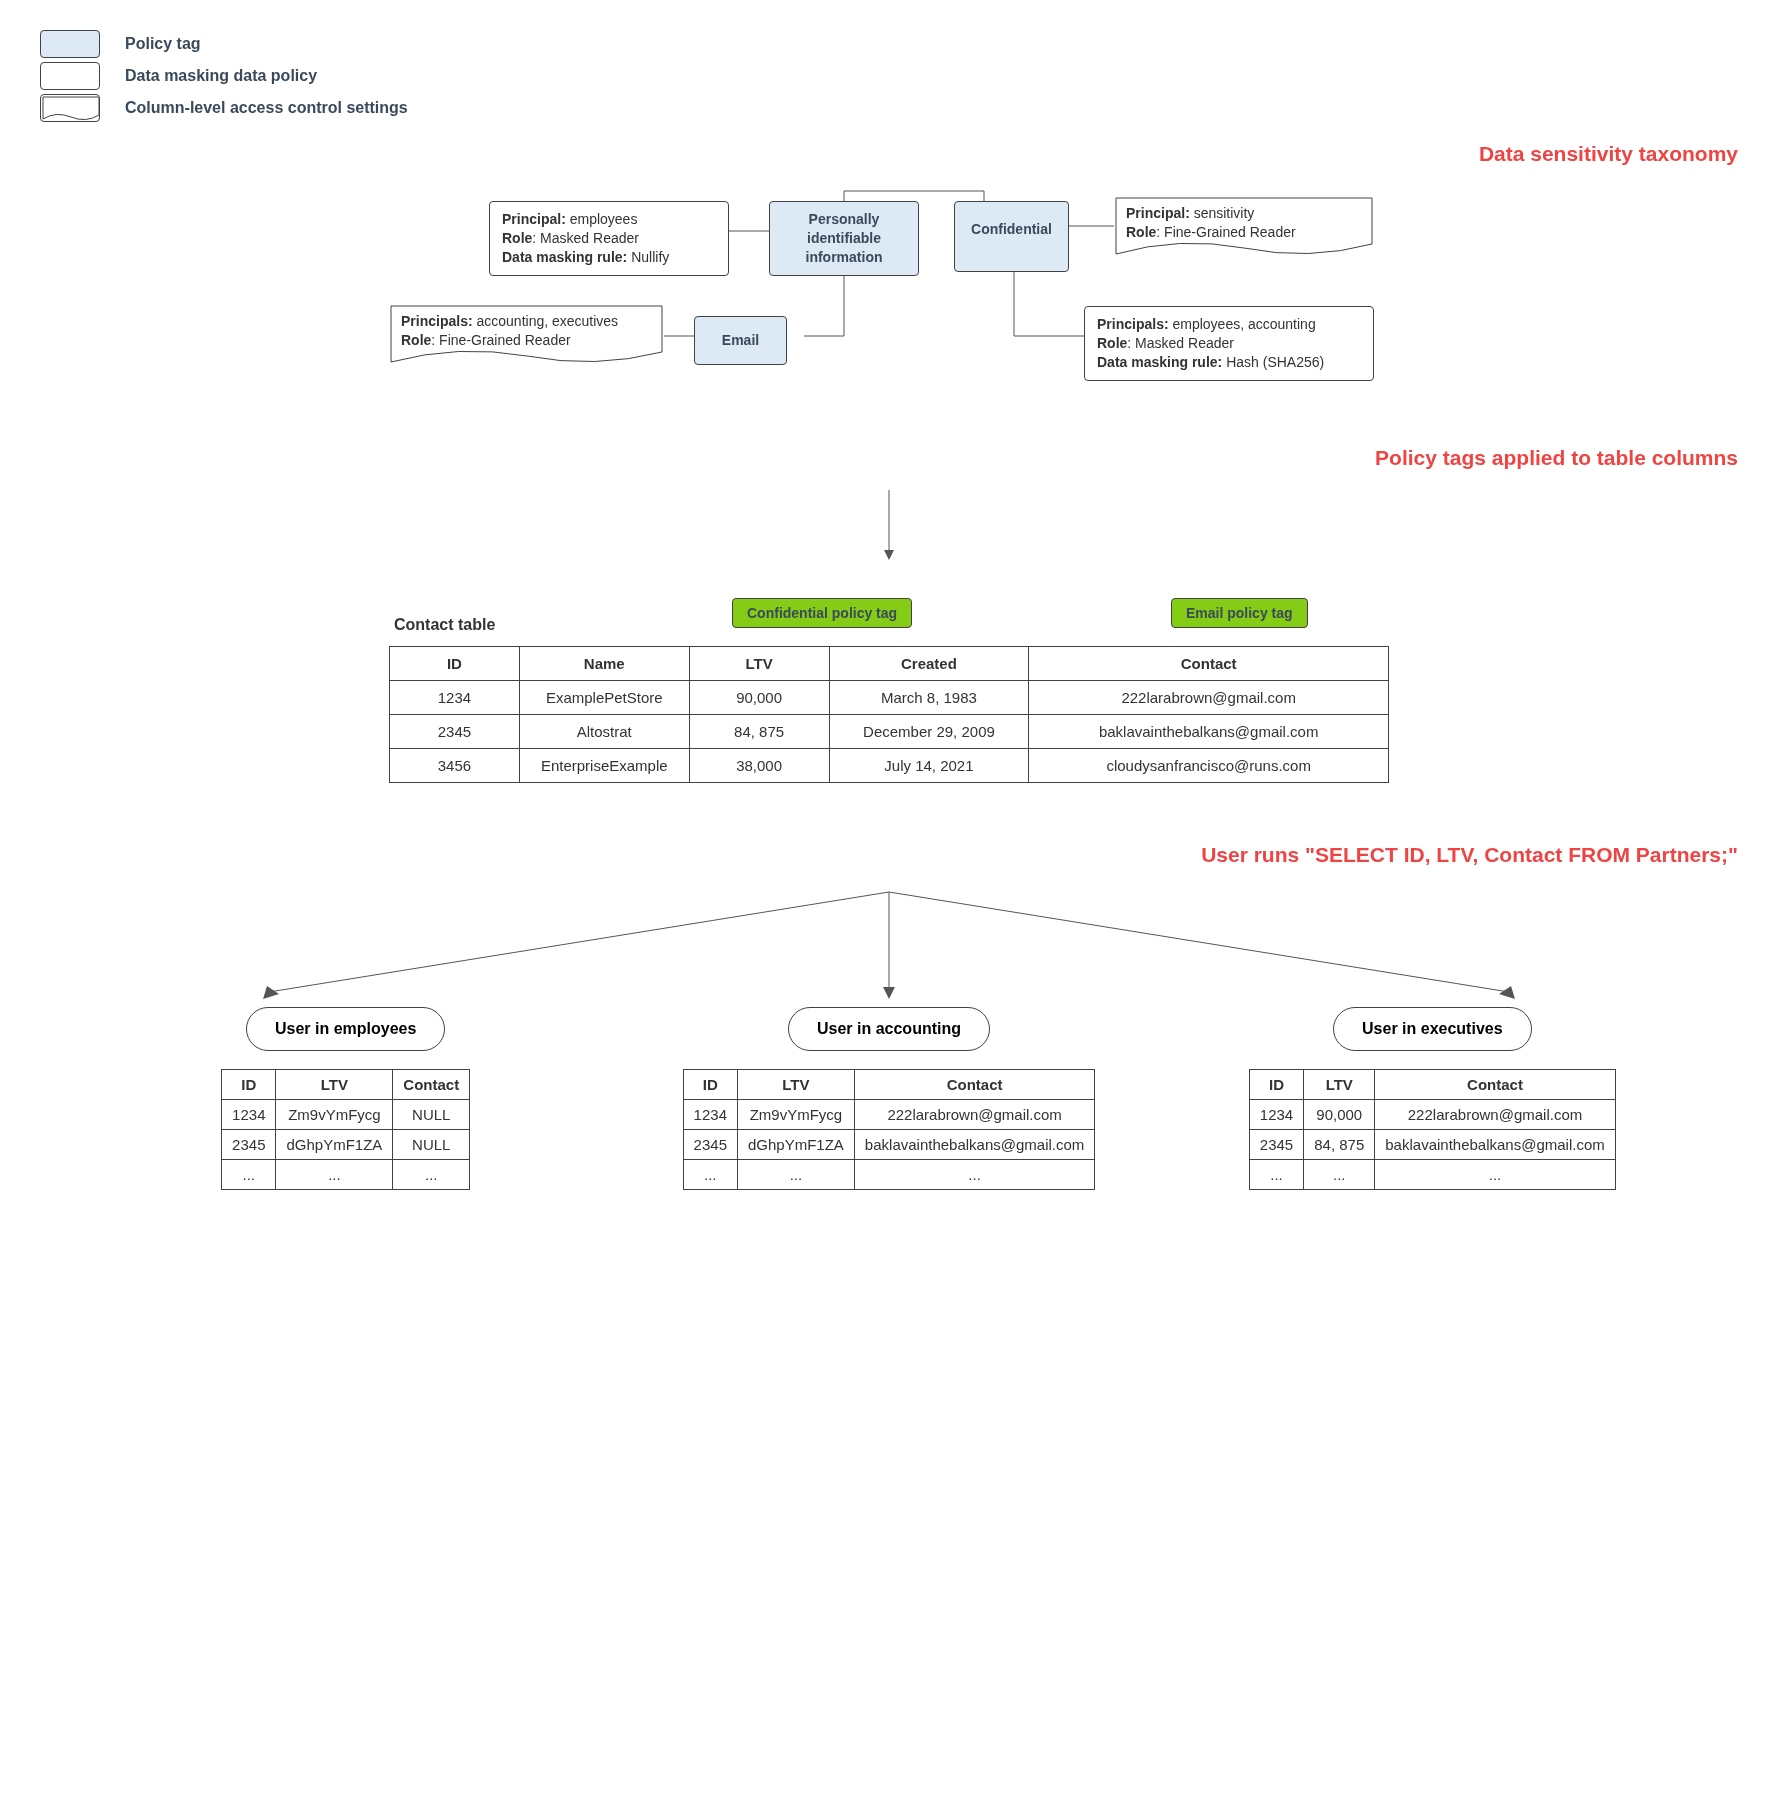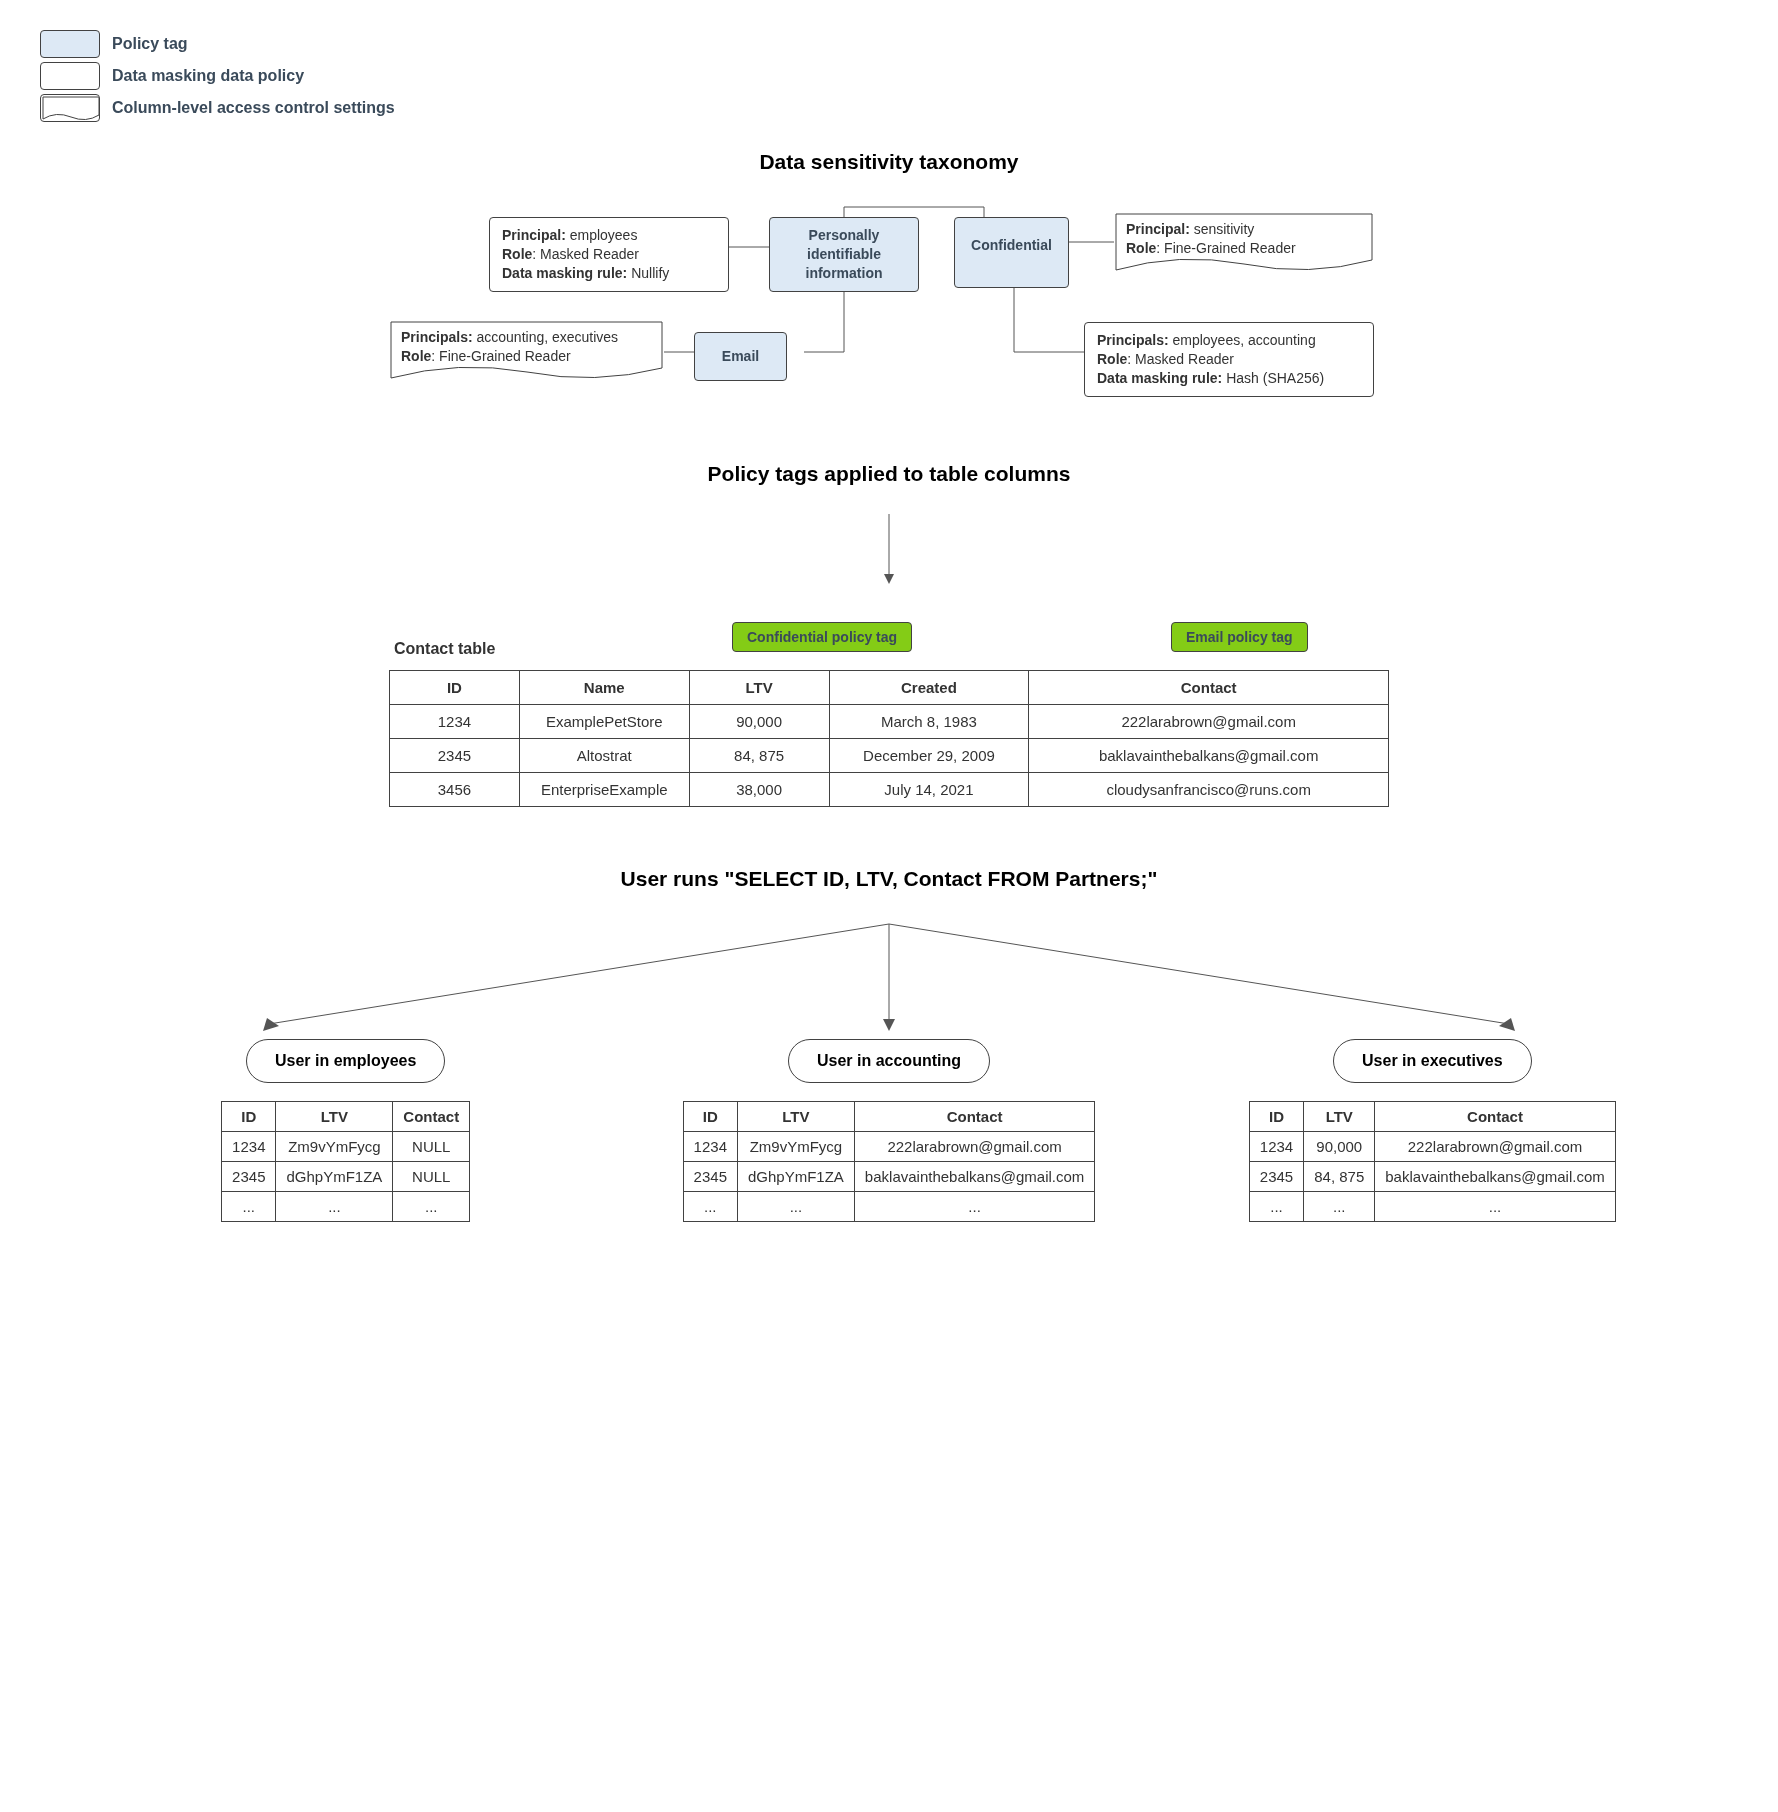--- a/index.html
+++ b/index.html
@@ -7,34 +7,34 @@
     font-family: Arial, Helvetica, sans-serif;
     background: #fff;
     color: #333;
     width: 1778px;
     height: 1812px;
     padding: 30px 40px;
     font-size: 15px;
   }
   .legend { margin-bottom: 20px; }
   .legend-title { font-weight: bold; color: #3a4a5a; font-size: 18px; margin-bottom: 8px; }
-  .legend-row { display: flex; align-items: center; gap: 12px; margin-bottom: 4px; }
+  .legend-row { display: flex; align-items: center; gap: 25px; margin-bottom: 4px; }
   .legend-swatch {
     width: 60px; height: 28px; border: 1px solid #424242; border-radius: 4px;
     display: inline-block;
   }
   .sw-tag { background: #dde9f5; }
   .sw-policy { background: #fff; }
   .sw-acl { position: relative; overflow: hidden; }
   .sw-acl svg { width: 60px; height: 28px; position: absolute; top: 0; left: 0; }
   .legend-label { font-weight: bold; color: #3a4a5a; font-size: 16px; }
 
   h2.section {
-    text-align: center; font-size: 21px; font-weight: bold; color: #000000;
-    margin: 28px 0;
+    text-align: right; font-size: 21px; font-weight: bold; color: #ef4444;
+    margin: 20px 0;
   }
 
   .taxonomy-wrap { position: relative; width: 1000px; margin: 0 auto 40px; height: 220px; }
   .tax-box {
     position: absolute; padding: 8px 12px; border: 1px solid #424242;
     border-radius: 4px; font-size: 14px; line-height: 1.35;
   }
   .tag-box { background: #dde9f5; font-weight: bold; color: #3a4a5a; text-align: center; }
   .policy-box { background: #fff; }
   .acl-box {

